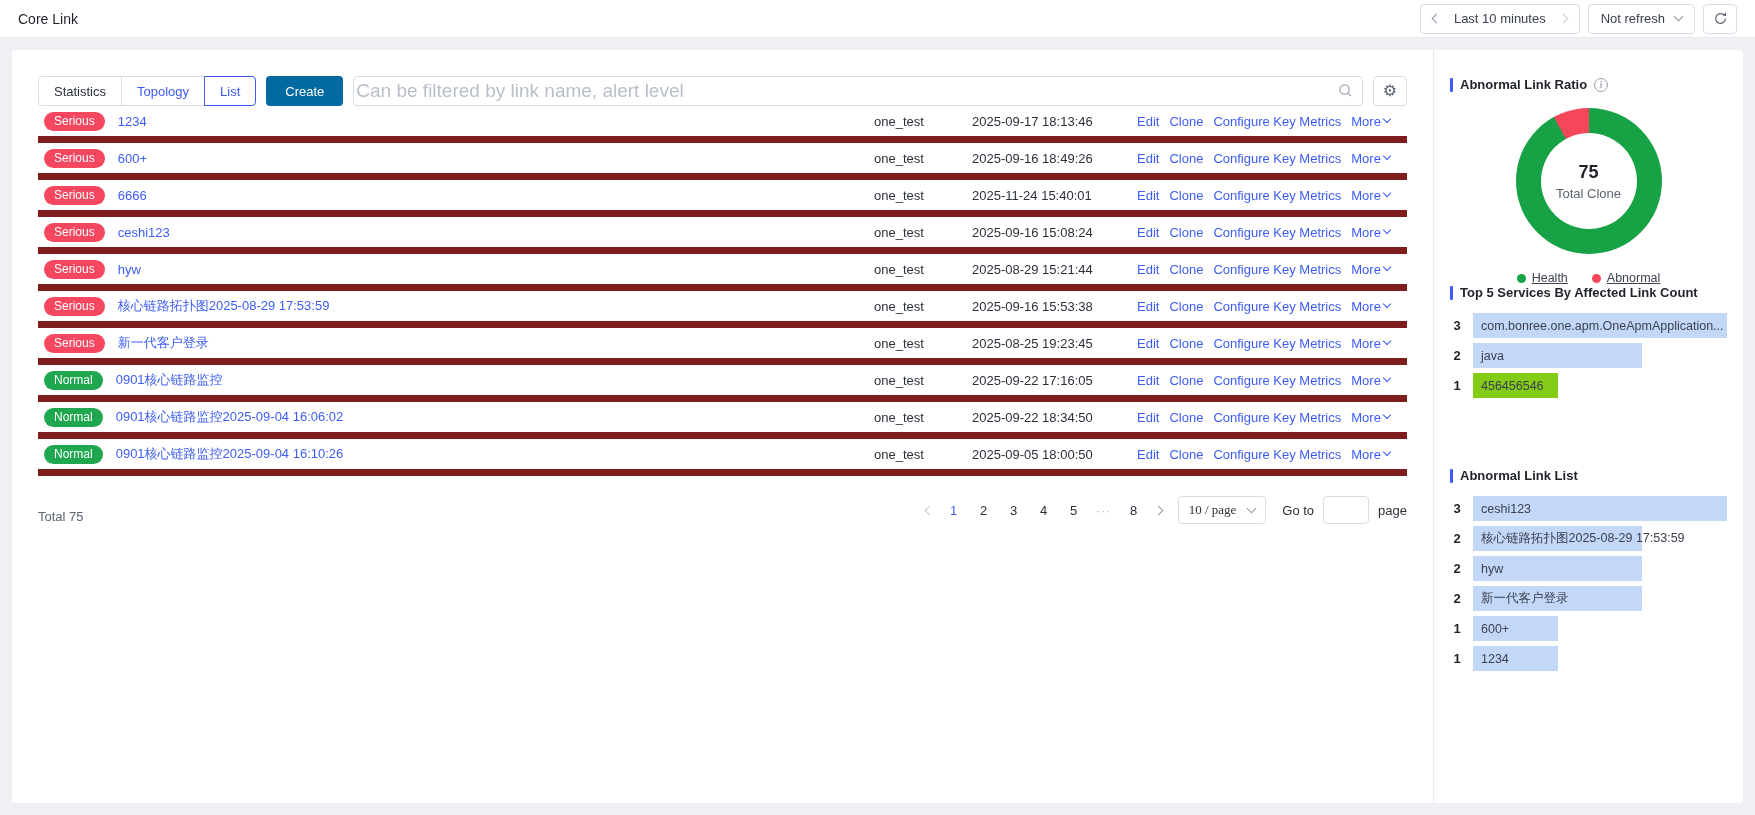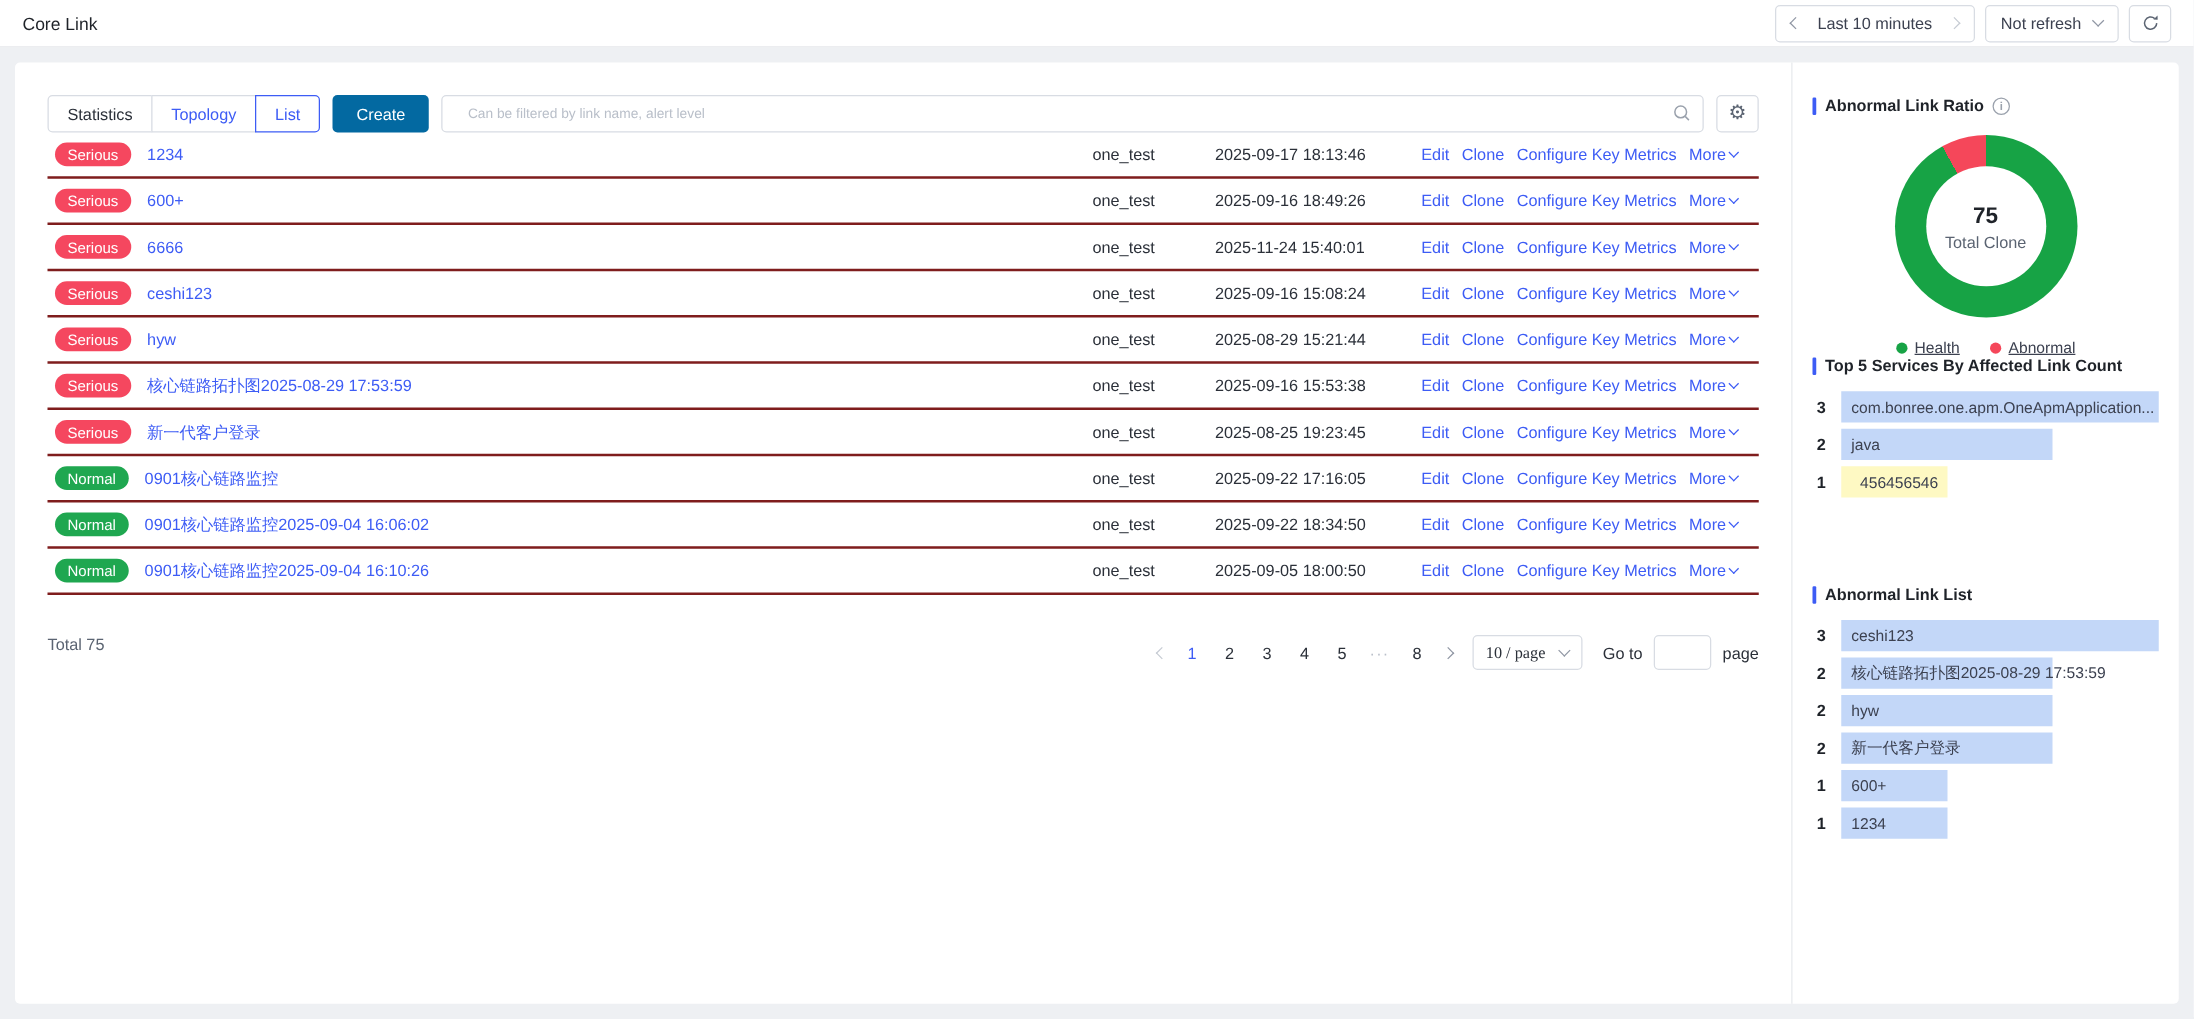--- a/index.html
+++ b/index.html
@@ -48,49 +48,49 @@
   .tab:last-child { border-radius:0 4px 4px 0; }
   .tab.blue { color:#3d5cf5; }
   .tab.active { color:#3d5cf5; border-color:#3d5cf5; z-index:1; }
   .create-btn {
     height:30px; padding:0 19px; background:#0369a1; border:none; border-radius:4px;
     color:#fff; font-size:13px; cursor:pointer;
   }
   .search-wrap { flex:1; position:relative; }
   .search-input {
     width:100%; height:30px; border:1px solid #d8dce3; border-radius:4px;
-    padding:0 34px 0 20px; font-size:11px; color:#2b3039; outline:none;
+    padding:0 34px 0 2px; font-size:19px; color:#2b3039; outline:none;
   }
   .search-input::placeholder { color:#b9bfc9; }
   .search-icon { position:absolute; right:10px; top:7px; line-height:0; }
   .gear-btn {
     width:34px; height:30px; border:1px solid #d8dce3; border-radius:4px; background:#fff;
     display:flex; align-items:center; justify-content:center; cursor:pointer;
     font-size:16px; color:#5b6472; line-height:1;
   }
 
   
   .thead, .tr { display:grid; grid-template-columns:1fr 98px 165px 270px; align-items:center; }
   .thead {
     margin-top:13px; height:34px; background:#f7f8fa;
     border-top:1px solid #e8eaed; border-bottom:1px solid #e8eaed;
     font-size:13px; font-weight:700; color:#1f2329;
   }
   .th:first-child { padding-left:6px; }
-  .tr { height:37px; border-bottom:2px solid #7f1d1d; font-size:13px; color:#2b3039; }
+  .tr { height:37px; border-bottom:7px solid #7f1d1d; font-size:13px; color:#2b3039; }
   .name-cell { display:flex; align-items:center; gap:13px; padding-left:6px; min-width:0; }
   .badge { font-size:12px; color:#fff; padding:2.5px 10px; border-radius:11px; white-space:nowrap; }
   .badge-serious { background:#f5475f; }
   .badge-normal { background:#1fa750; }
   .link { color:#3d5cf5; font-size:13px; white-space:nowrap; }
   .actions { display:flex; align-items:center; gap:10px; }
   .more { display:flex; align-items:center; }
 
   
-  .pagination-row { display:flex; align-items:flex-start; margin-top:32px; font-size:13px; color:#5b6472; }
+  .pagination-row { display:flex; align-items:flex-end; margin-top:20px; font-size:13px; color:#5b6472; }
   .pager { margin-left:auto; display:flex; align-items:center; }
   .page-item { min-width:26px; height:26px; display:flex; align-items:center; justify-content:center; color:#2b3039; cursor:pointer; margin:0 2px; }
   .page-item.active { color:#3d5cf5; }
   .page-item.dots { color:#b9bfc9; letter-spacing:1px; }
   .pg-chev { padding:0 6px; cursor:pointer; display:flex; align-items:center; }
   .size-select {
     height:28px; border:1px solid #d8dce3; border-radius:4px; background:#fff;
     display:flex; align-items:center; gap:12px; padding:0 10px; margin:0 16px 0 10px;
     color:#2b3039; cursor:pointer;font-family:Liberation Serif, serif;
   }
@@ -418,21 +418,21 @@
               <span class="bar-count">2</span>
               <div>
                 <div class="bar" style="width: 66.6667%; background: rgb(195, 215, 248);">
                   <span class="bar-label">java</span>
                 </div>
               </div>
             </div>
             <div class="bar-row">
               <span class="bar-count">1</span>
               <div>
-                <div class="bar" style="width: 33.3333%; background: #fef9c3; justify-content: center;">
+                <div class="bar" style="width: 33.3333%; background: #84cc16;">
                   <span class="bar-label">456456546</span>
                 </div>
               </div>
             </div>
           </div>
       </section>
 
       <section>
         <div class="sec-title">
           <span class="accent"></span>

